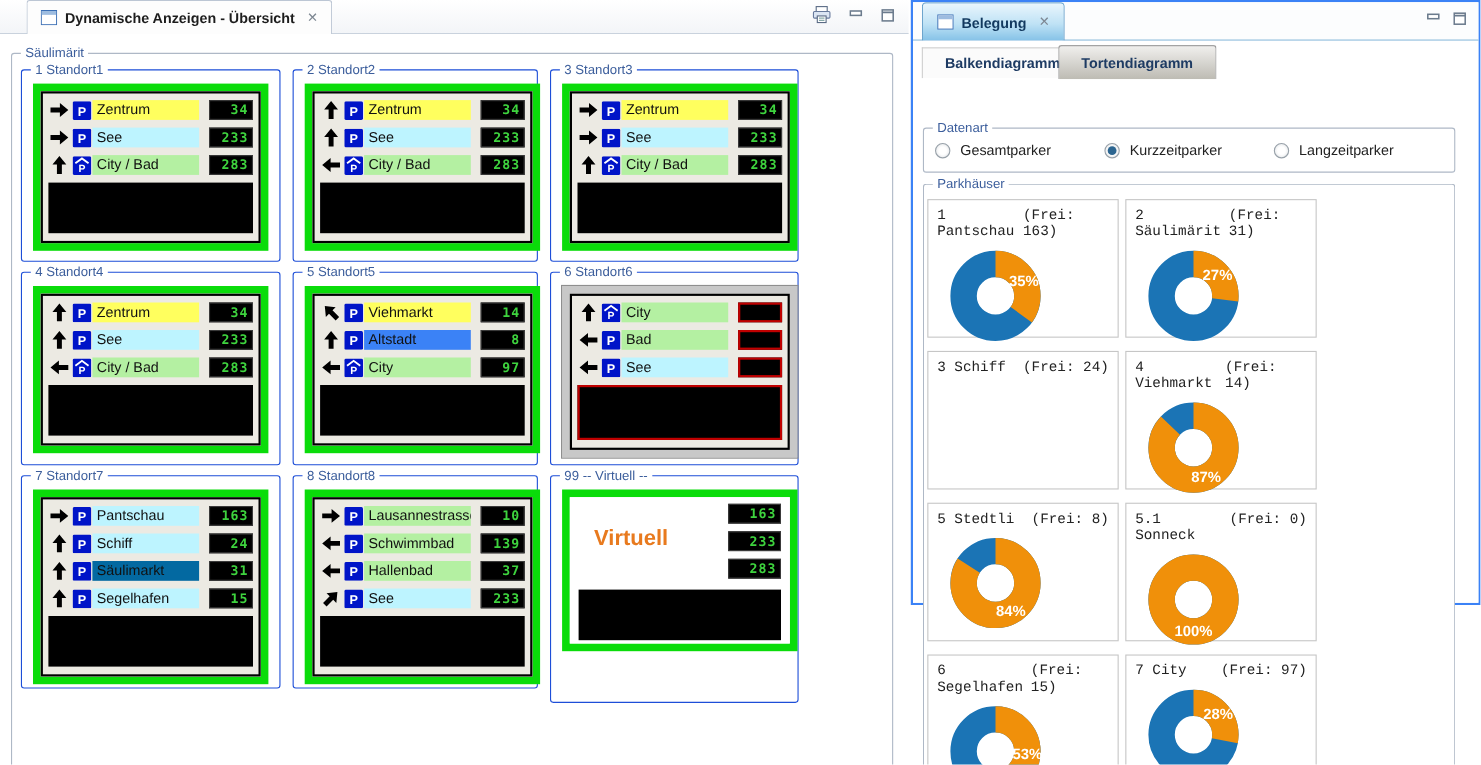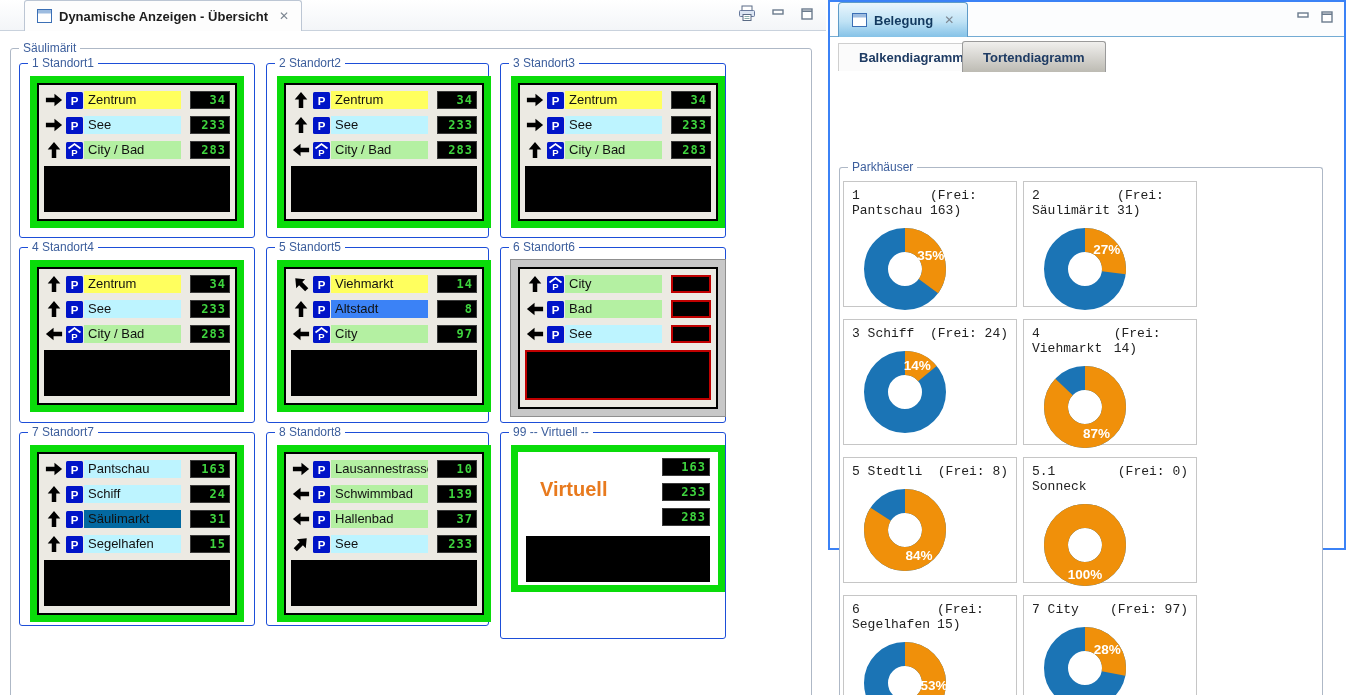--- a/index.html
+++ b/index.html
@@ -565,20 +565,37 @@
             <line x1="1" y1="3.2" x2="11" y2="3.2" stroke="#6b7b8d" stroke-width="1.6"></line>
           </svg>
       </span>
     </div>
   </div>
   <div class="right-body">
     <div class="inner-tabs">
       <div class="tab-item tab-torten">Tortendiagramm</div>
       <div class="tab-item tab-balken">Balkendiagramm</div>
     </div>
+    <div class="groupbox datenart">
+      <span class="group-label">Datenart</span>
+      <div class="radio-row">
+        <div class="radio-opt">
+          <span class="radio"></span>
+          <span>Gesamtparker</span>
+        </div>
+        <div class="radio-opt">
+          <span class="radio checked"></span>
+          <span>Kurzzeitparker</span>
+        </div>
+        <div class="radio-opt">
+          <span class="radio"></span>
+          <span>Langzeitparker</span>
+        </div>
+      </div>
+    </div>
     <div class="groupbox parkhaeuser">
       <span class="group-label">Parkhäuser</span>
       <div id="cards-grid">
           <div class="card">
             <div class="card-head">
               <span>1 Pantschau</span>
               <span>(Frei: 163)</span>
             </div>
             <div class="donut-wrap"><svg width="98" height="98" viewBox="0 0 98 98">
                 <circle cx="49" cy="49" r="29" fill="none" stroke="#1B74B5" stroke-width="24"></circle>
@@ -595,25 +612,20 @@
                 <circle cx="49" cy="49" r="29" fill="none" stroke="#1B74B5" stroke-width="24"></circle>
                 <circle cx="49" cy="49" r="29" fill="none" stroke="#F0900A" stroke-width="24" stroke-dasharray="49.20 182.21" transform="rotate(-90 49 49)"></circle>
                 <text x="70.8" y="34.3" font-size="13.5" font-weight="bold" fill="#ffffff" text-anchor="middle" font-family="Liberation Sans, sans-serif">27%</text>
               </svg></div>
           </div>
           <div class="card">
             <div class="card-head">
               <span>3 Schiff</span>
               <span>(Frei: 24)</span>
             </div>
-            <div class="donut-wrap"><svg width="98" height="98" viewBox="0 0 98 98">
-                <circle cx="49" cy="49" r="29" fill="none" stroke="#1B74B5" stroke-width="24"></circle>
-                <circle cx="49" cy="49" r="29" fill="none" stroke="#F0900A" stroke-width="24" stroke-dasharray="25.51 182.21" transform="rotate(-90 49 49)"></circle>
-                <text x="61.3" y="27.3" font-size="13.5" font-weight="bold" fill="#ffffff" text-anchor="middle" font-family="Liberation Sans, sans-serif">14%</text>
-              </svg></div>
           </div>
           <div class="card">
             <div class="card-head">
               <span>4 Viehmarkt</span>
               <span>(Frei: 14)</span>
             </div>
             <div class="donut-wrap"><svg width="98" height="98" viewBox="0 0 98 98">
                 <circle cx="49" cy="49" r="29" fill="none" stroke="#1B74B5" stroke-width="24"></circle>
                 <circle cx="49" cy="49" r="29" fill="none" stroke="#F0900A" stroke-width="24" stroke-dasharray="158.52 182.21" transform="rotate(-90 49 49)"></circle>
                 <text x="60.5" y="80.1" font-size="13.5" font-weight="bold" fill="#ffffff" text-anchor="middle" font-family="Liberation Sans, sans-serif">87%</text>

